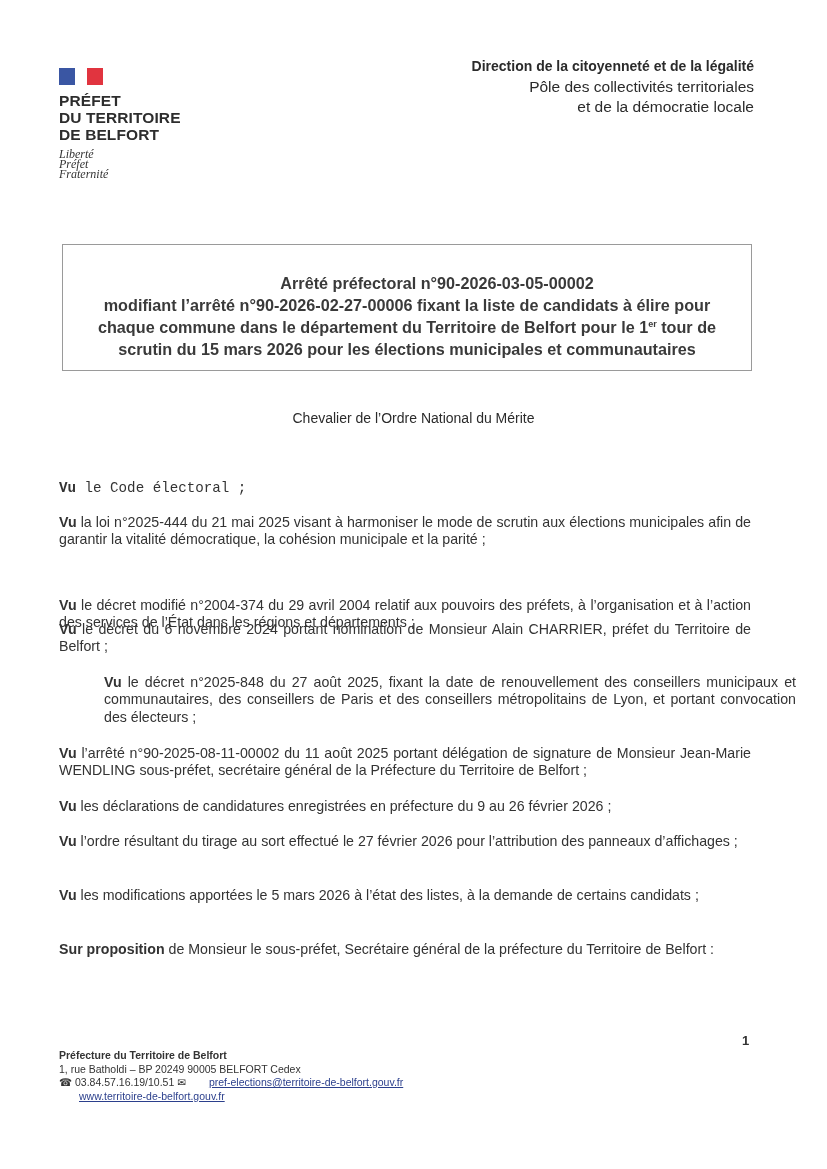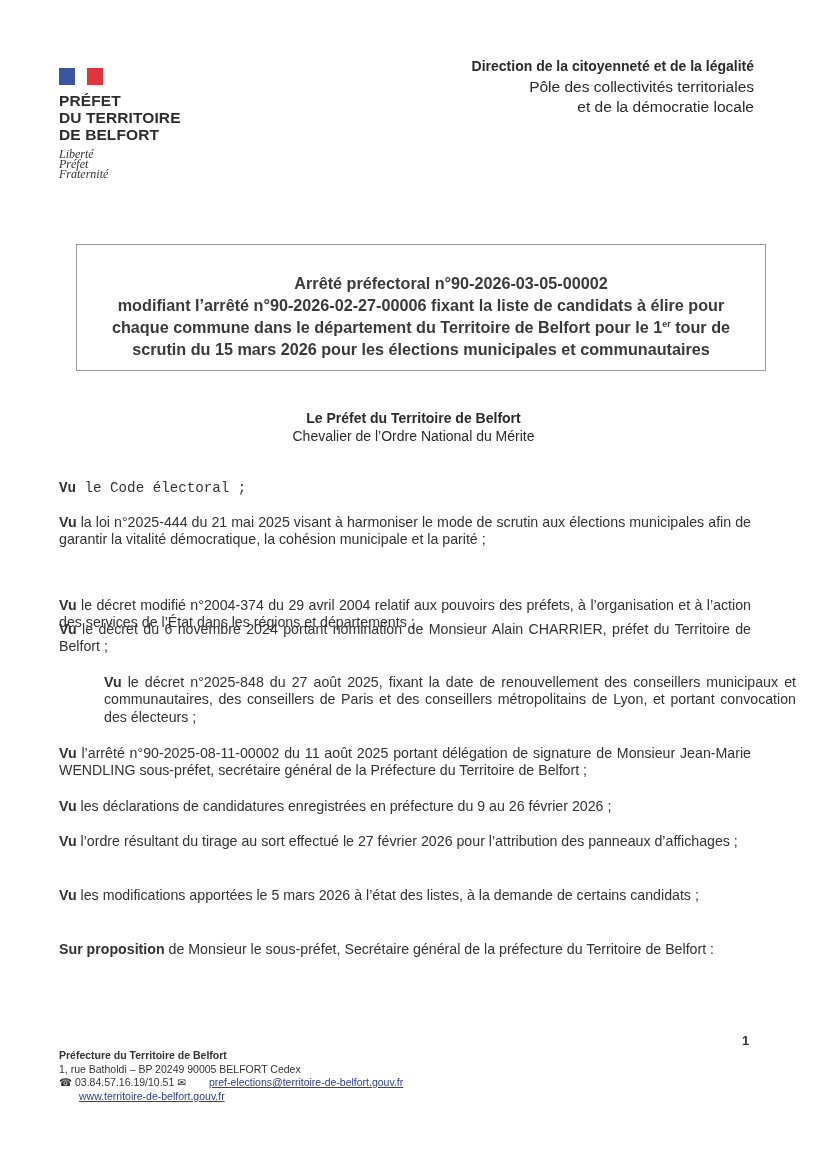--- a/index.html
+++ b/index.html
@@ -13,21 +13,21 @@
   .flag .white { width: 12px; height: 17px; background: #ffffff; }
   .flag .red { width: 16px; height: 17px; background: #e1343f; }
   .logo-name { margin-top: 7px; font-weight: bold; font-size: 15.5px; line-height: 17px; color: #2d2d2d; letter-spacing: 0.1px; }
   .motto { margin-top: 6px; font-family: "Liberation Serif", serif; font-style: italic; font-size: 12px; line-height: 10px; color: #333; }
 
   .header-right { position: absolute; right: 73px; top: 55px; text-align: right; }
   .dir-title { font-weight: bold; font-size: 14px; line-height: 22px; color: #2b2b2b; }
   .dir-sub { font-size: 15.5px; line-height: 20px; color: #2b2b2b; }
 
   .title-box {
-    position: absolute; left: 76px; top: 244px; width: 690px; height: 127px;
+    position: absolute; left: 62px; top: 244px; width: 690px; height: 127px;
     border: 1px solid #9a9a9a; box-sizing: border-box;
     text-align: center; font-weight: bold; font-size: 16.2px; line-height: 22px; color: #3a3a3a;
   }
   .title-box .l1 { margin-top: 27px; padding-left: 60px; }
   sup { font-size: 9px; line-height: 0; }
 
   .prefet { position: absolute; left: 0; width: 827px; top: 409px; text-align: center; }
   .prefet .name { font-weight: bold; font-size: 14px; line-height: 18px; padding-left: 0px; }
   .prefet .dist { font-size: 14px; line-height: 18px; }
 
@@ -68,21 +68,20 @@
 </div>
 
 <div class="title-box">
   <div class="l1">Arrêté préfectoral n°90-2026-03-05-00002</div>
   <div>modifiant l’arrêté n°90-2026-02-27-00006 fixant la liste de candidats à élire pour</div>
   <div><span>chaque commune dans le département du Territoire de Belfort pour le 1</span><sup>er</sup><span> tour de</span></div>
   <div>scrutin du 15 mars 2026 pour les élections municipales et communautaires</div>
 </div>
 
 <div class="prefet">
-  <div class="name">Le Préfet du Territoire de Belfort</div>
   <div class="dist">Chevalier de l’Ordre National du Mérite</div>
 </div>
 
 <div class="body-text" style="top:480px;font-family:Liberation Mono, monospace;">
     <p><span class="vu">Vu</span><span> le Code électoral ;</span></p>
   </div>
 <div class="body-text" style="top:514px;">
     <p><span class="vu">Vu</span><span> la loi n°2025-444 du 21 mai 2025 visant à harmoniser le mode de scrutin aux élections municipales afin de garantir la vitalité démocratique, la cohésion municipale et la parité ;</span></p>
   </div>
 <div class="body-text" style="top:568px;margin-top:29px;">

